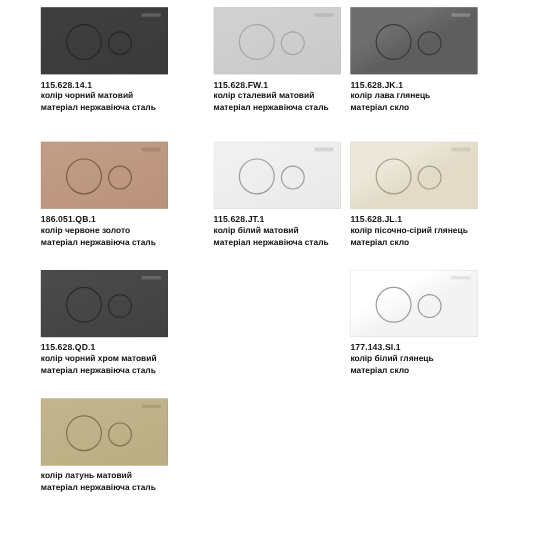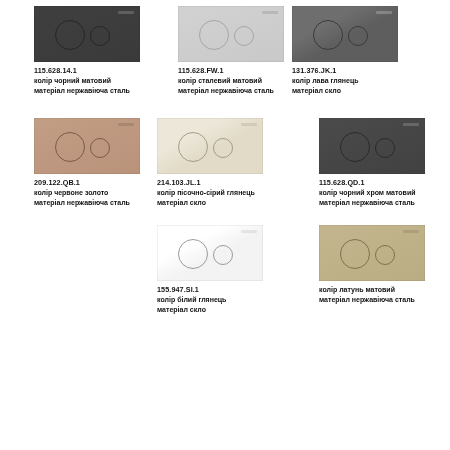--- a/index.html
+++ b/index.html
@@ -139,52 +139,66 @@
     </div>
 
     <div class="cell col3">
       <div class="cell-inner">
         <div class="panel" style="background: linear-gradient(152deg, rgb(110, 110, 110) 0%, rgb(110, 110, 110) 32%, rgb(94, 94, 94) 55%, rgb(94, 94, 94) 100%); box-shadow: rgba(0, 0, 0, 0.1) 0px 0px 0px 0.5px inset;">
           <div class="panel-logo" style="background: rgb(181, 181, 181);"></div>
           <div class="btn-big" style="border-color: rgb(58, 58, 58);"></div>
           <div class="btn-small" style="border-color: rgb(58, 58, 58);"></div>
         </div>
         <div class="caption">
-          <div class="code">131.376.JK.1</div>
+          <div class="code">115.628.JK.1</div>
           <div class="desc">колір лава глянець</div>
           <div class="desc">матеріал скло</div>
         </div>
       </div>
     </div>
 
     <div class="cell col1">
       <div class="cell-inner">
         <div class="panel" style="background: linear-gradient(160deg, rgb(194, 158, 133) 0%, rgb(185, 146, 122) 100%); box-shadow: rgba(0, 0, 0, 0.1) 0px 0px 0px 0.5px inset;">
           <div class="panel-logo" style="background: rgb(141, 109, 86);"></div>
           <div class="btn-big" style="border-color: rgb(122, 91, 71);"></div>
           <div class="btn-small" style="border-color: rgb(122, 91, 71);"></div>
         </div>
         <div class="caption">
-          <div class="code">209.122.QB.1</div>
+          <div class="code">186.051.QB.1</div>
           <div class="desc">колір червоне золото</div>
           <div class="desc">матеріал нержавіюча сталь</div>
         </div>
       </div>
     </div>
 
+    <div class="cell col2">
+      <div class="cell-inner">
+        <div class="panel" style="background: linear-gradient(160deg, rgb(242, 242, 242) 0%, rgb(233, 233, 233) 100%); box-shadow: rgba(0, 0, 0, 0.1) 0px 0px 0px 0.5px inset;">
+          <div class="panel-logo" style="background: rgb(176, 176, 176);"></div>
+          <div class="btn-big" style="border-color: rgb(157, 157, 157);"></div>
+          <div class="btn-small" style="border-color: rgb(157, 157, 157);"></div>
+        </div>
+        <div class="caption">
+          <div class="code">115.628.JT.1</div>
+          <div class="desc">колір білий матовий</div>
+          <div class="desc">матеріал нержавіюча сталь</div>
+        </div>
+      </div>
+    </div>
 
     <div class="cell col3">
       <div class="cell-inner">
         <div class="panel" style="background: linear-gradient(152deg, rgb(236, 231, 216) 0%, rgb(236, 231, 216) 32%, rgb(226, 219, 200) 55%, rgb(226, 219, 200) 100%); box-shadow: rgba(0, 0, 0, 0.1) 0px 0px 0px 0.5px inset;">
           <div class="panel-logo" style="background: rgb(185, 177, 160);"></div>
           <div class="btn-big" style="border-color: rgb(165, 157, 135);"></div>
           <div class="btn-small" style="border-color: rgb(165, 157, 135);"></div>
         </div>
         <div class="caption">
-          <div class="code">214.103.JL.1</div>
+          <div class="code">115.628.JL.1</div>
           <div class="desc">колір пісочно-сірий глянець</div>
           <div class="desc">матеріал скло</div>
         </div>
       </div>
     </div>
 
     <div class="cell col1">
       <div class="cell-inner">
         <div class="panel" style="background: linear-gradient(160deg, rgb(75, 75, 75) 0%, rgb(65, 65, 65) 100%); box-shadow: rgba(0, 0, 0, 0.1) 0px 0px 0px 0.5px inset;">
           <div class="panel-logo" style="background: rgb(148, 148, 148);"></div>
@@ -202,21 +216,21 @@
     <div class="cell col2 empty"></div>
 
     <div class="cell col3">
       <div class="cell-inner">
         <div class="panel" style="background: linear-gradient(152deg, rgb(255, 255, 255) 0%, rgb(255, 255, 255) 32%, rgb(243, 243, 243) 55%, rgb(243, 243, 243) 100%); box-shadow: rgba(0, 0, 0, 0.1) 0px 0px 0px 0.5px inset;">
           <div class="panel-logo" style="background: rgb(199, 199, 199);"></div>
           <div class="btn-big" style="border-color: rgb(155, 155, 155);"></div>
           <div class="btn-small" style="border-color: rgb(155, 155, 155);"></div>
         </div>
         <div class="caption">
-          <div class="code">155.947.SI.1</div>
+          <div class="code">177.143.SI.1</div>
           <div class="desc">колір білий глянець</div>
           <div class="desc">матеріал скло</div>
         </div>
       </div>
     </div>
 
     <div class="cell col1">
       <div class="cell-inner">
         <div class="panel" style="background: linear-gradient(160deg, rgb(195, 182, 142) 0%, rgb(186, 172, 130) 100%); box-shadow: rgba(0, 0, 0, 0.1) 0px 0px 0px 0.5px inset;">
           <div class="panel-logo" style="background: rgb(142, 132, 99);"></div>

